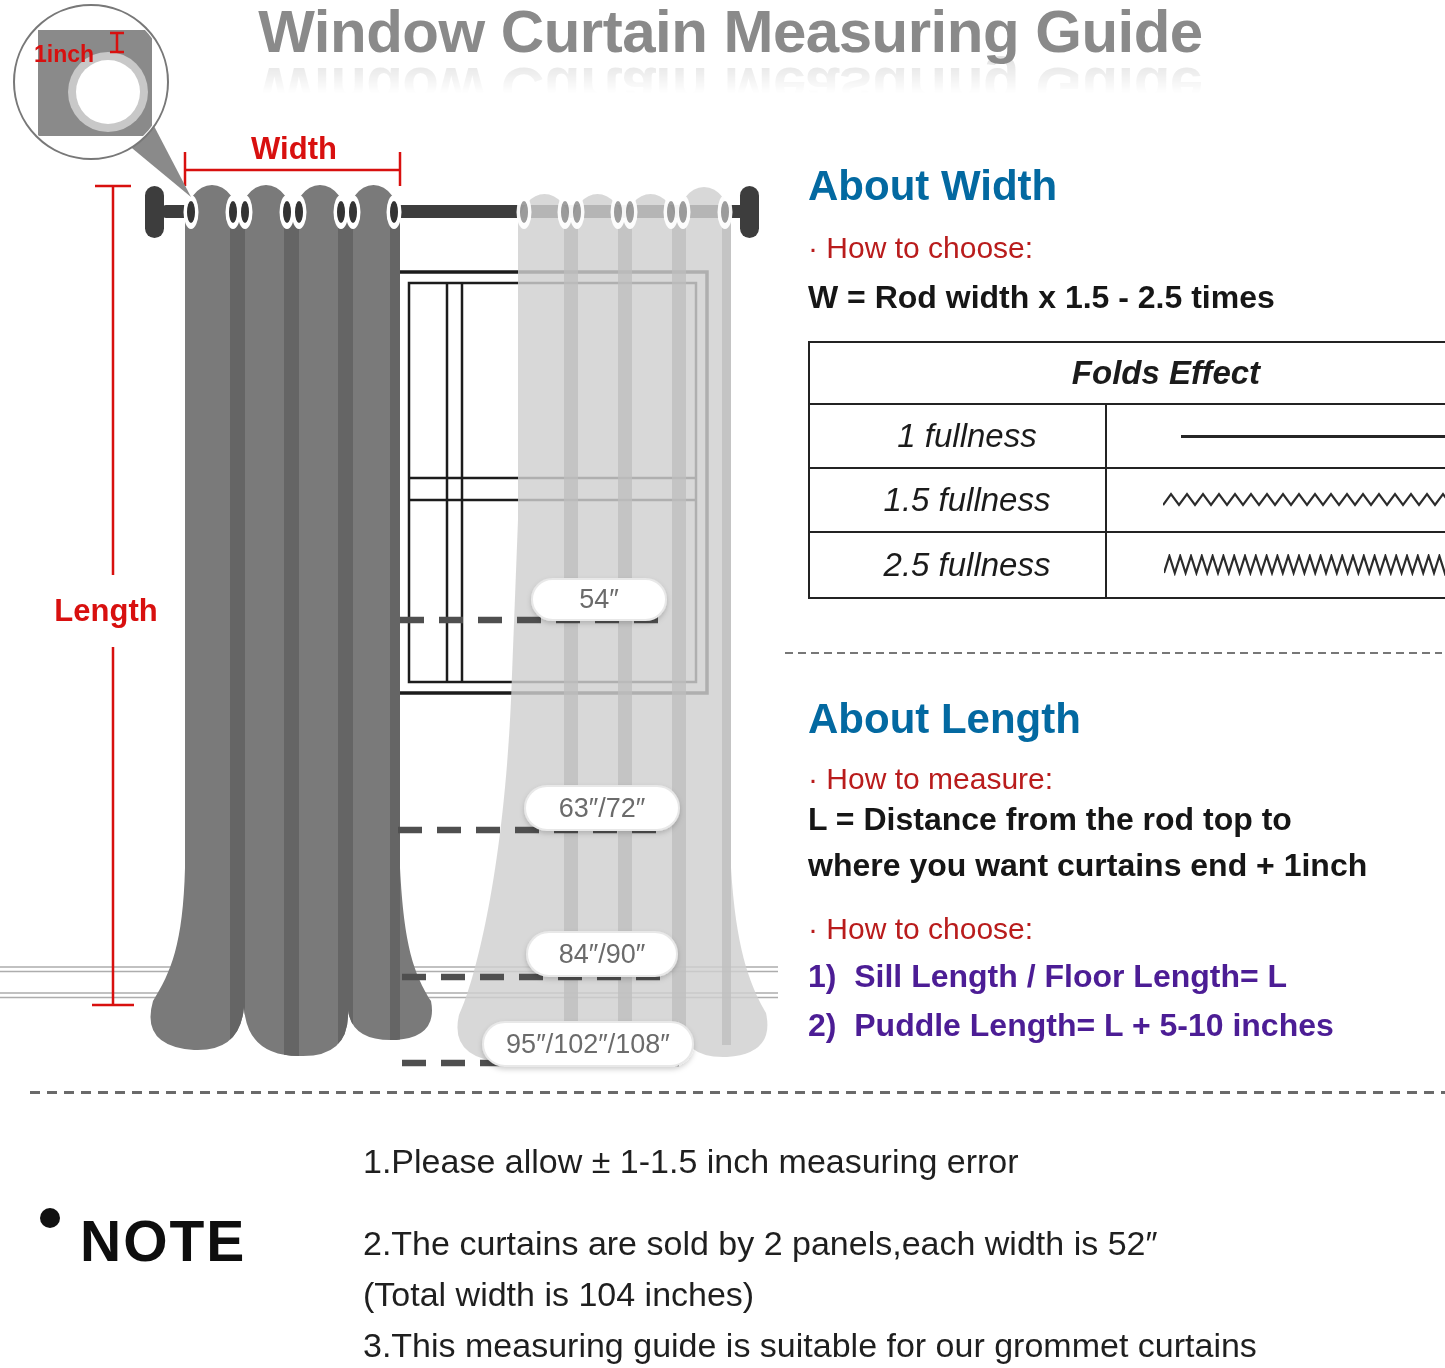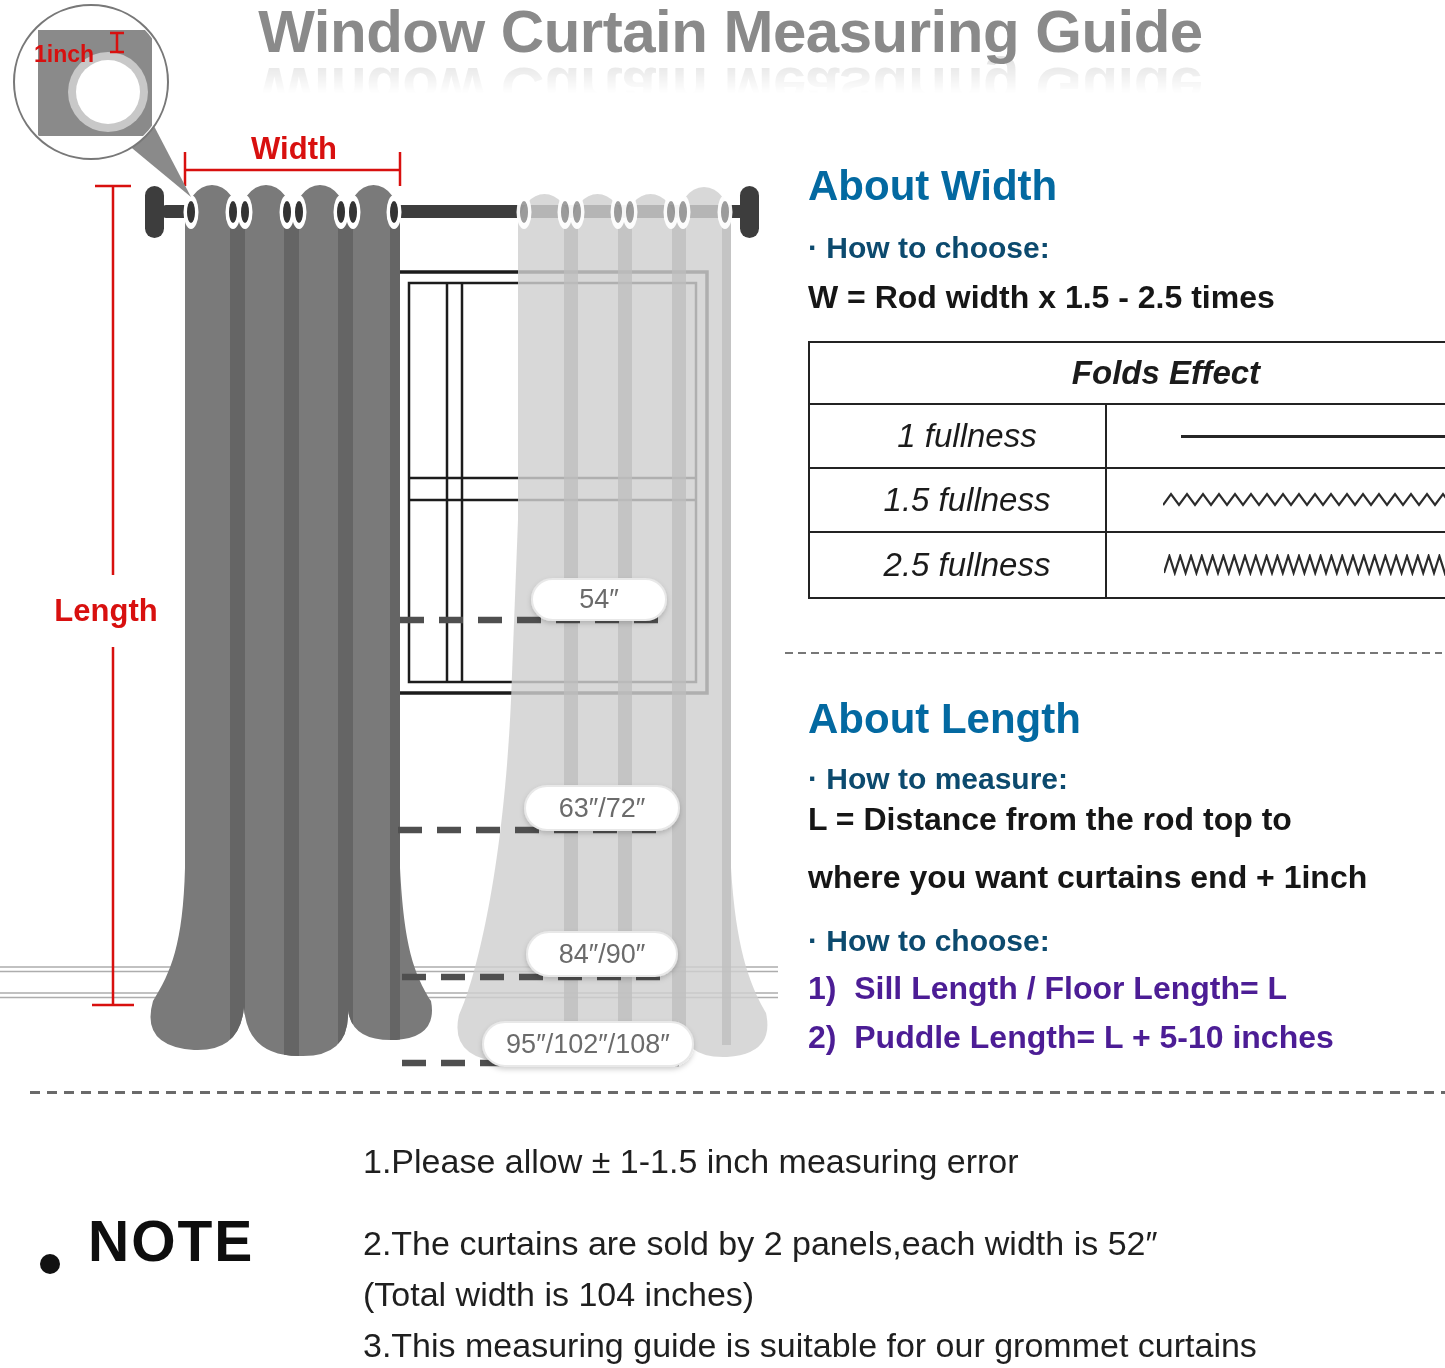--- a/index.html
+++ b/index.html
@@ -46,21 +46,21 @@
   
   .dash-sep{position:absolute;z-index:2;}
   #sep-right{left:785px;top:652px;width:657px;height:2px;
     background:repeating-linear-gradient(to right,#777 0 8px,transparent 8px 13px);}
   #sep-bottom{left:30px;top:1091px;width:1415px;height:2.5px;
     background:repeating-linear-gradient(to right,#6a6a6a 0 10px,transparent 10px 17px);}
 
   
   .panel{position:absolute;z-index:2;}
   .section-heading{font-size:42px;font-weight:700;color:#0369a1;line-height:1.1;}
-  .hint{font-size:30px;font-weight:700;color:#0c4a6e;}
+  .hint{font-size:30px;font-weight:400;color:#b91c1c;}
   .formula{font-size:32px;font-weight:600;color:#161616;}
   #about-width{left:808px;top:163px;width:637px;}
   #about-width .hint{margin-top:22px;}
   #about-width .formula{margin-top:14px;}
   #about-length{left:808px;top:696px;width:637px;}
   #about-length .hint{margin-top:20px;}
   #about-length .formula{line-height:46px;}
   #about-length .choose-hint{margin-top:24px;}
   .opt{font-size:32px;font-weight:600;color:#4c1d95;margin-top:12px;white-space:pre;}
 
@@ -71,21 +71,21 @@
     font-size:33px;font-weight:600;}
   .ft-row{display:flex;height:64px;border-bottom:2.5px solid #232323;padding-left:19px;}
   .ft-row:last-child{border-bottom:none;}
   .ft-label{width:278px;border-right:2.5px solid #232323;display:flex;align-items:center;justify-content:center;
     font-size:33px;font-weight:400;}
   .ft-effect{flex:1;display:flex;align-items:center;justify-content:center;}
   .fold-straight{width:268px;height:0;border-top:3px solid #262626;}
   .zz{stroke:#2b2b2b;stroke-width:2.2;fill:none;}
 
   
-  #note-head{position:absolute;left:40px;top:1208px;display:flex;align-items:flex-end;gap:28px;z-index:2;}
+  #note-head{position:absolute;left:40px;top:1208px;display:flex;align-items:flex-start;gap:20px;z-index:2;}
   .note-dot{width:20px;height:20px;border-radius:50%;background:#111;}
   .note-title{font-size:57px;font-weight:700;letter-spacing:2px;color:#0e0e0e;}
   .note-item{position:absolute;left:363px;font-size:34px;font-weight:400;color:#1f1f1f;z-index:2;}
   #note1{top:1142px;}
   #note2{top:1218px;line-height:51px;}
   #note3{top:1326px;}
 </style>
 </head>
 <body>
 
@@ -317,21 +317,21 @@
             <path class="zz" d="M0 19 L5.4 2 L10.8 19 L16.2 2 L21.6 19 L27.0 2 L32.4 19 L37.8 2 L43.2 19 L48.6 2 L54.0 19 L59.4 2 L64.8 19 L70.2 2 L75.6 19 L81.0 2 L86.4 19 L91.8 2 L97.2 19 L102.6 2 L108.0 19 L113.4 2 L118.8 19 L124.2 2 L129.6 19 L135.0 2 L140.4 19 L145.8 2 L151.2 19 L156.6 2 L162.0 19 L167.4 2 L172.8 19 L178.2 2 L183.6 19 L189.0 2 L194.4 19 L199.8 2 L205.2 19 L210.6 2 L216.0 19 L221.4 2 L226.8 19 L232.2 2 L237.6 19 L243.0 2 L248.4 19 L253.8 2 L259.2 19 L264.6 2 L270.0 19 L275.4 2 L280.8 19 L286.2 2 L291.6 19 L297.0 2 L302.4 19"></path>
           </svg>
       </div>
     </div>
   </div>
 
   <div id="about-length" class="panel">
     <div class="section-heading">About Length</div>
     <div class="hint">· How to measure:</div>
     <div class="formula">L = Distance from the rod top to</div>
-    <div class="formula" style="margin-top:12px;">where you want curtains end + 1inch</div>
+    <div class="formula" style="margin-top:0;">where you want curtains end + 1inch</div>
     <div class="hint choose-hint">· How to choose:</div>
     <div class="opt">1)  Sill Length / Floor Length= L</div>
     <div class="opt">2)  Puddle Length= L + 5-10 inches</div>
   </div>
 
   <div id="note-head">
     <div class="note-dot"></div>
     <div class="note-title">NOTE</div>
   </div>
   <div id="note1" class="note-item">1.Please allow ± 1-1.5 inch measuring error</div>

